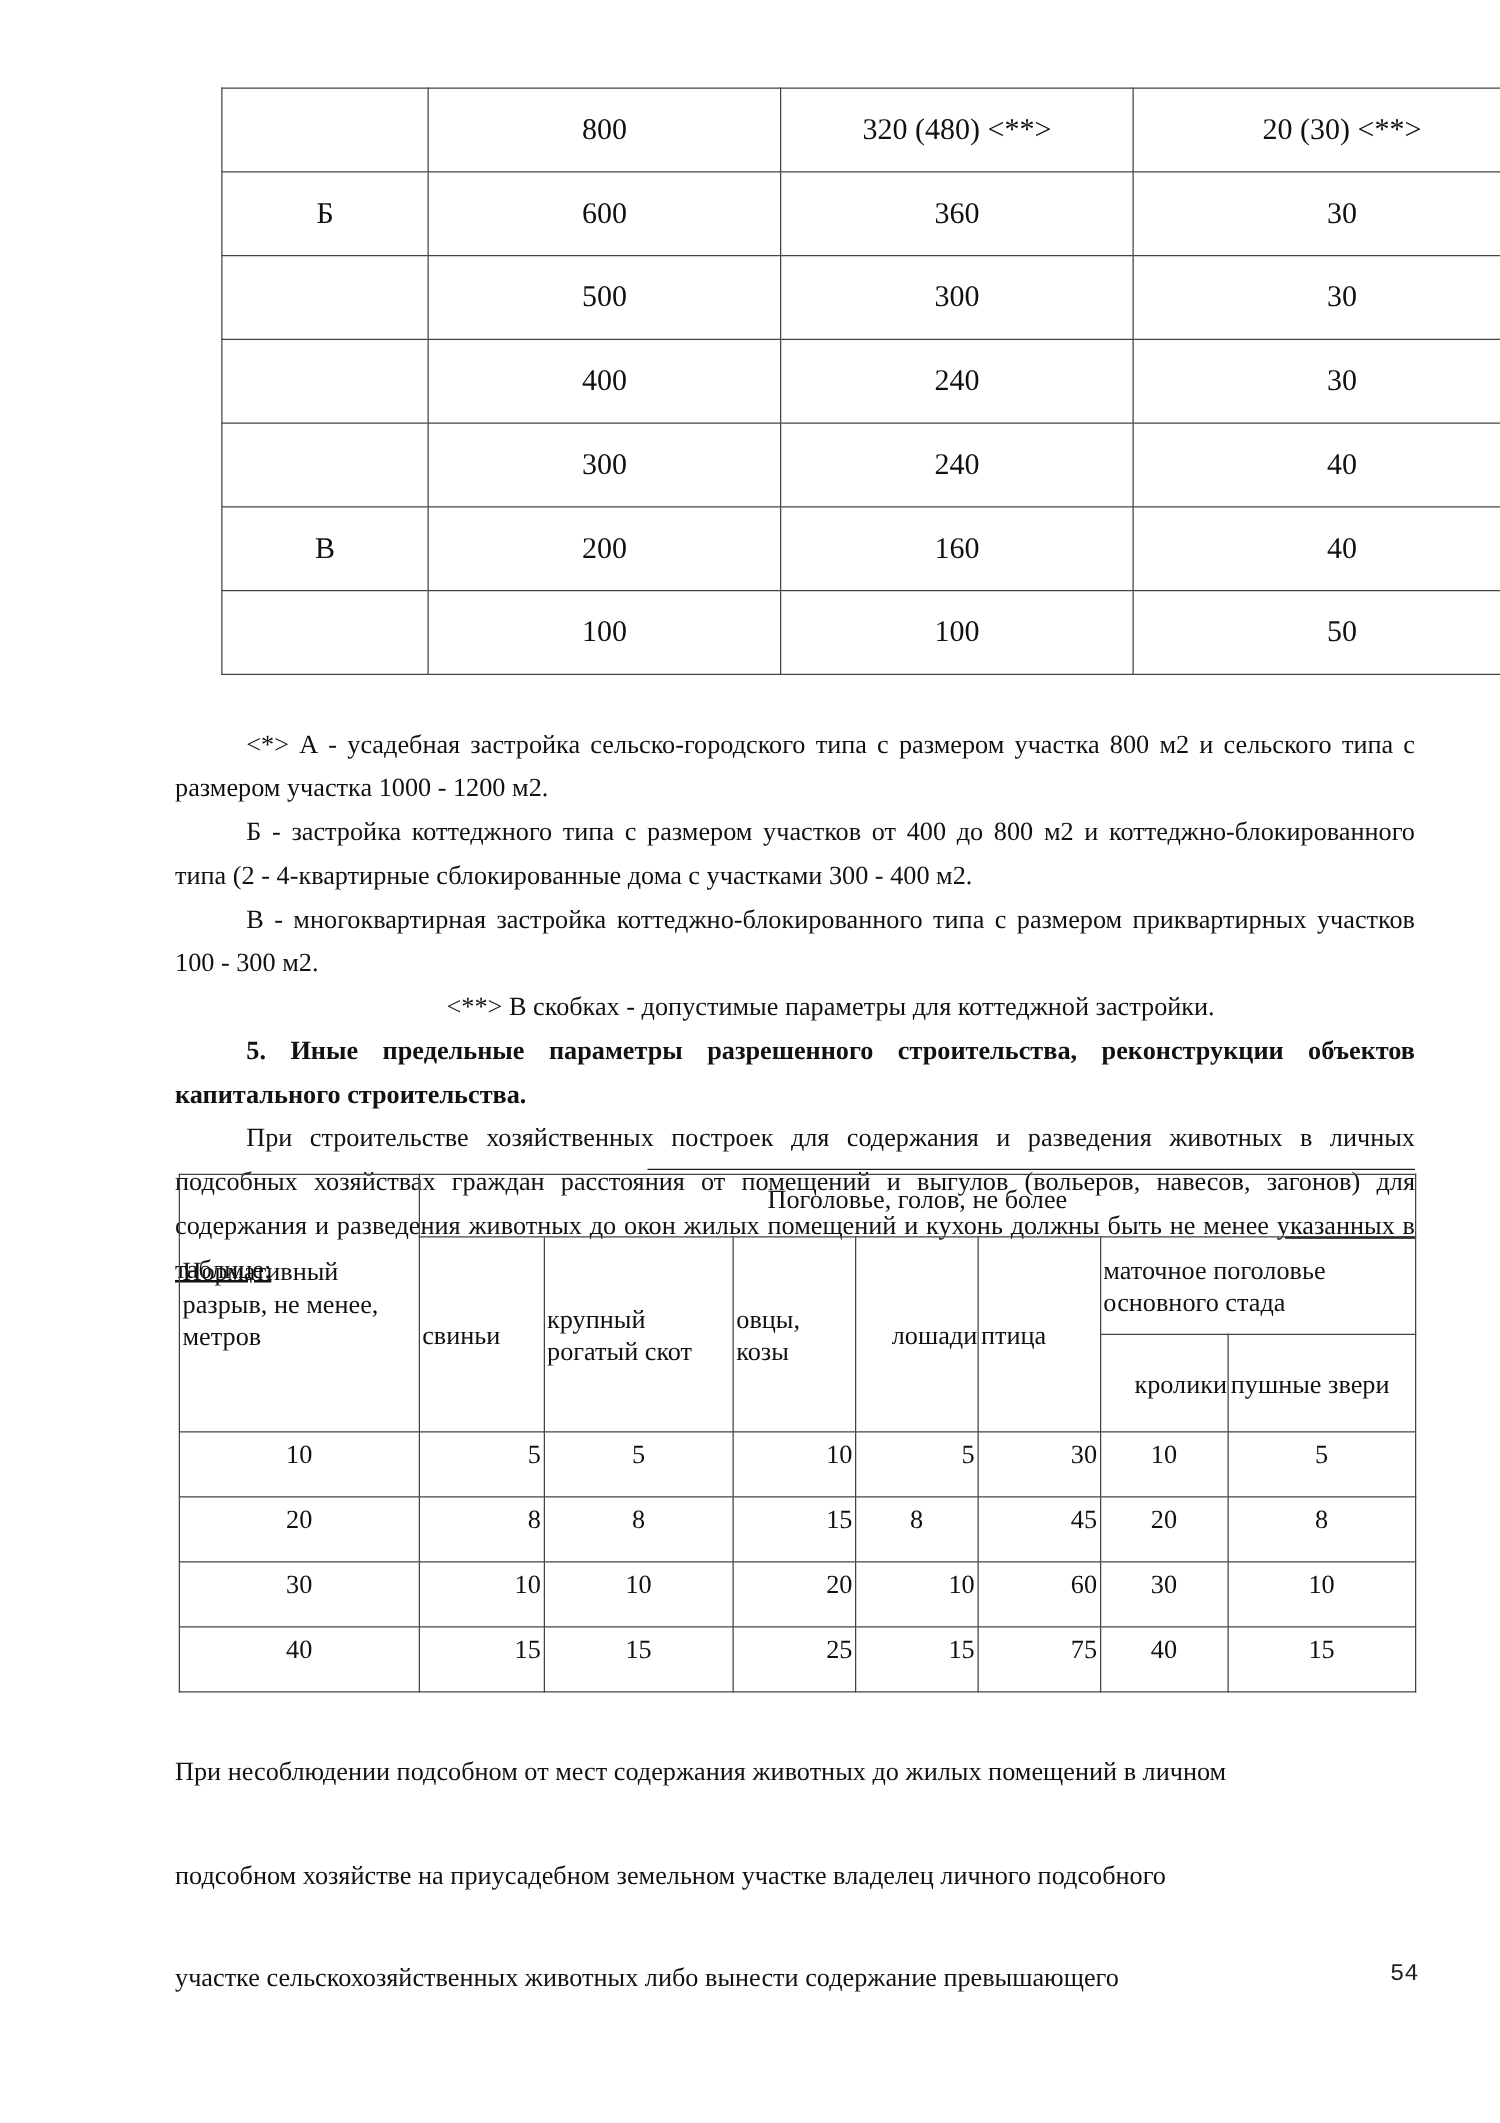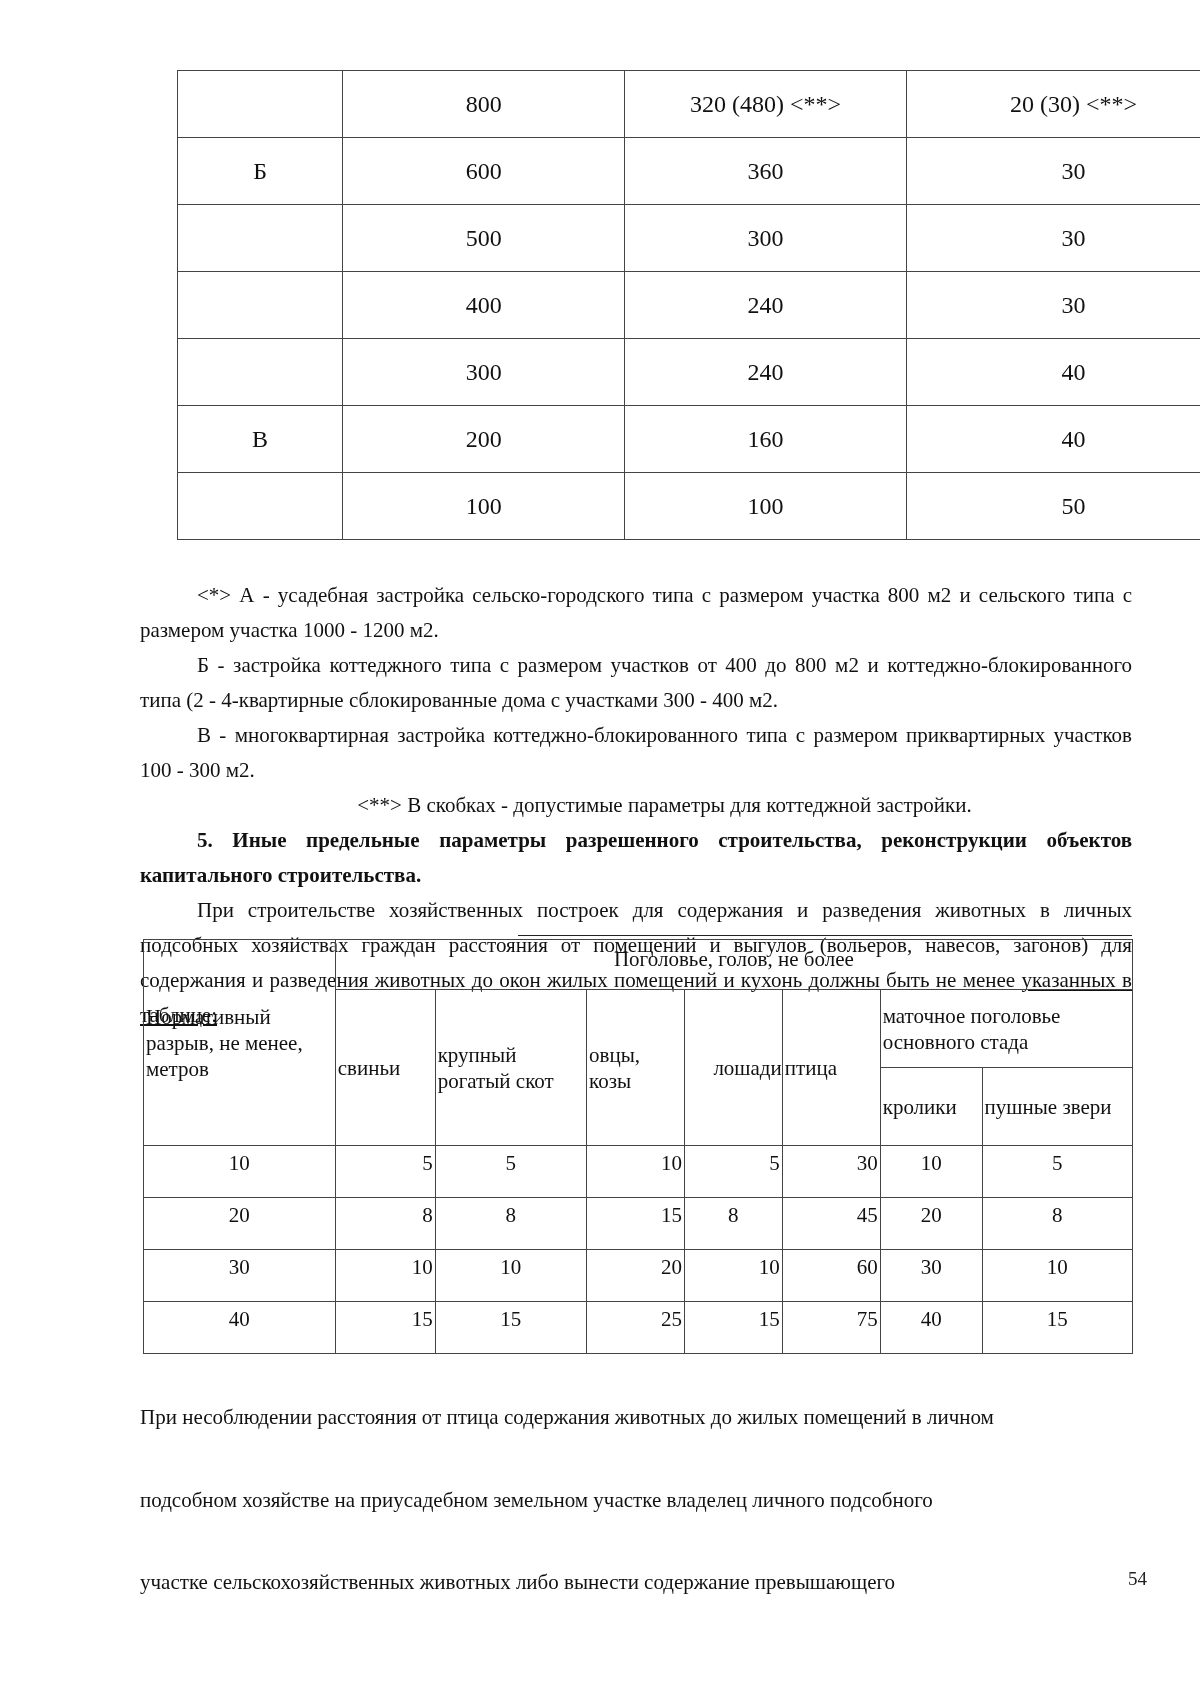--- a/index.html
+++ b/index.html
@@ -28,22 +28,22 @@
 
   
   table.t2 { position: absolute; left: 143px; top: 939px; width: 990px;
              border-collapse: collapse; font-size: 21px; line-height: 26px; }
   table.t2 td { border: 1.3px solid #444; padding: 0 2px; vertical-align: middle; }
   table.t2 .hl { text-align: left; }
   table.t2 .hc { text-align: center; }
   table.t2 .num { text-align: right; height: 47px; vertical-align: top; padding-top: 4px; }
   table.t2 .num.center { text-align: center; }
 
-  .pagenum { position: absolute; left: 1112px; top: 1568px; font-family: Liberation Serif, serif;
-             font-size: 19px; color: #222; margin-left: 16px; }
+  .pagenum { position: absolute; left: 1112px; top: 1568px; font-family: Liberation Mono, monospace;
+             font-size: 19px; color: #222; }
 </style>
 </head>
 <body>
 
 <table class="t1">
   <tbody>
     <tr>
       <td class="c0"></td>
       <td class="c1">800</td>
       <td class="c2">320 (480) &lt;**&gt;</td>
@@ -117,21 +117,21 @@
     </tr>
     <tr style="height:78px;">
       <td class="hl" rowspan="2">свиньи</td>
       <td class="hl" rowspan="2">крупный рогатый скот</td>
       <td class="hl" rowspan="2">овцы, козы</td>
       <td class="hc" rowspan="2" style="text-align:right;padding-right:0;">лошади</td>
       <td class="hl" rowspan="2">птица</td>
       <td class="hl" colspan="2">маточное поголовье основного стада</td>
     </tr>
     <tr style="height:78px;">
-      <td class="hc" style="text-align:left;padding-right:0;">кролики</td>
+      <td class="hc" style="text-align:right;padding-right:0;">кролики</td>
       <td class="hl">пушные звери</td>
     </tr>
     <tr>
       <td class="num center">10</td>
       <td class="num">5</td>
       <td class="num center">5</td>
       <td class="num">10</td>
       <td class="num">5</td>
       <td class="num">30</td>
       <td class="num center">10</td>
@@ -164,21 +164,21 @@
       <td class="num">25</td>
       <td class="num">15</td>
       <td class="num">75</td>
       <td class="num center">40</td>
       <td class="num center">15</td>
     </tr>
   </tbody>
 </table>
 
 <div class="para" style="top:1349px; text-align:left; line-height:27.5px; white-space:pre;">
-  <div>При несоблюдении расстояния от птица содержания животных до жилых помещений в личном</div>
+  <div>При несоблюдении подсобном от мест содержания животных до жилых помещений в личном</div>
   <div>подсобном хозяйстве на приусадебном земельном участке владелец личного подсобного</div>
   <div>участке сельскохозяйственных животных либо вынести содержание превышающего</div>
   
   
   
 </div>
 
 <div class="pagenum">54</div>
 
 </body></html>

